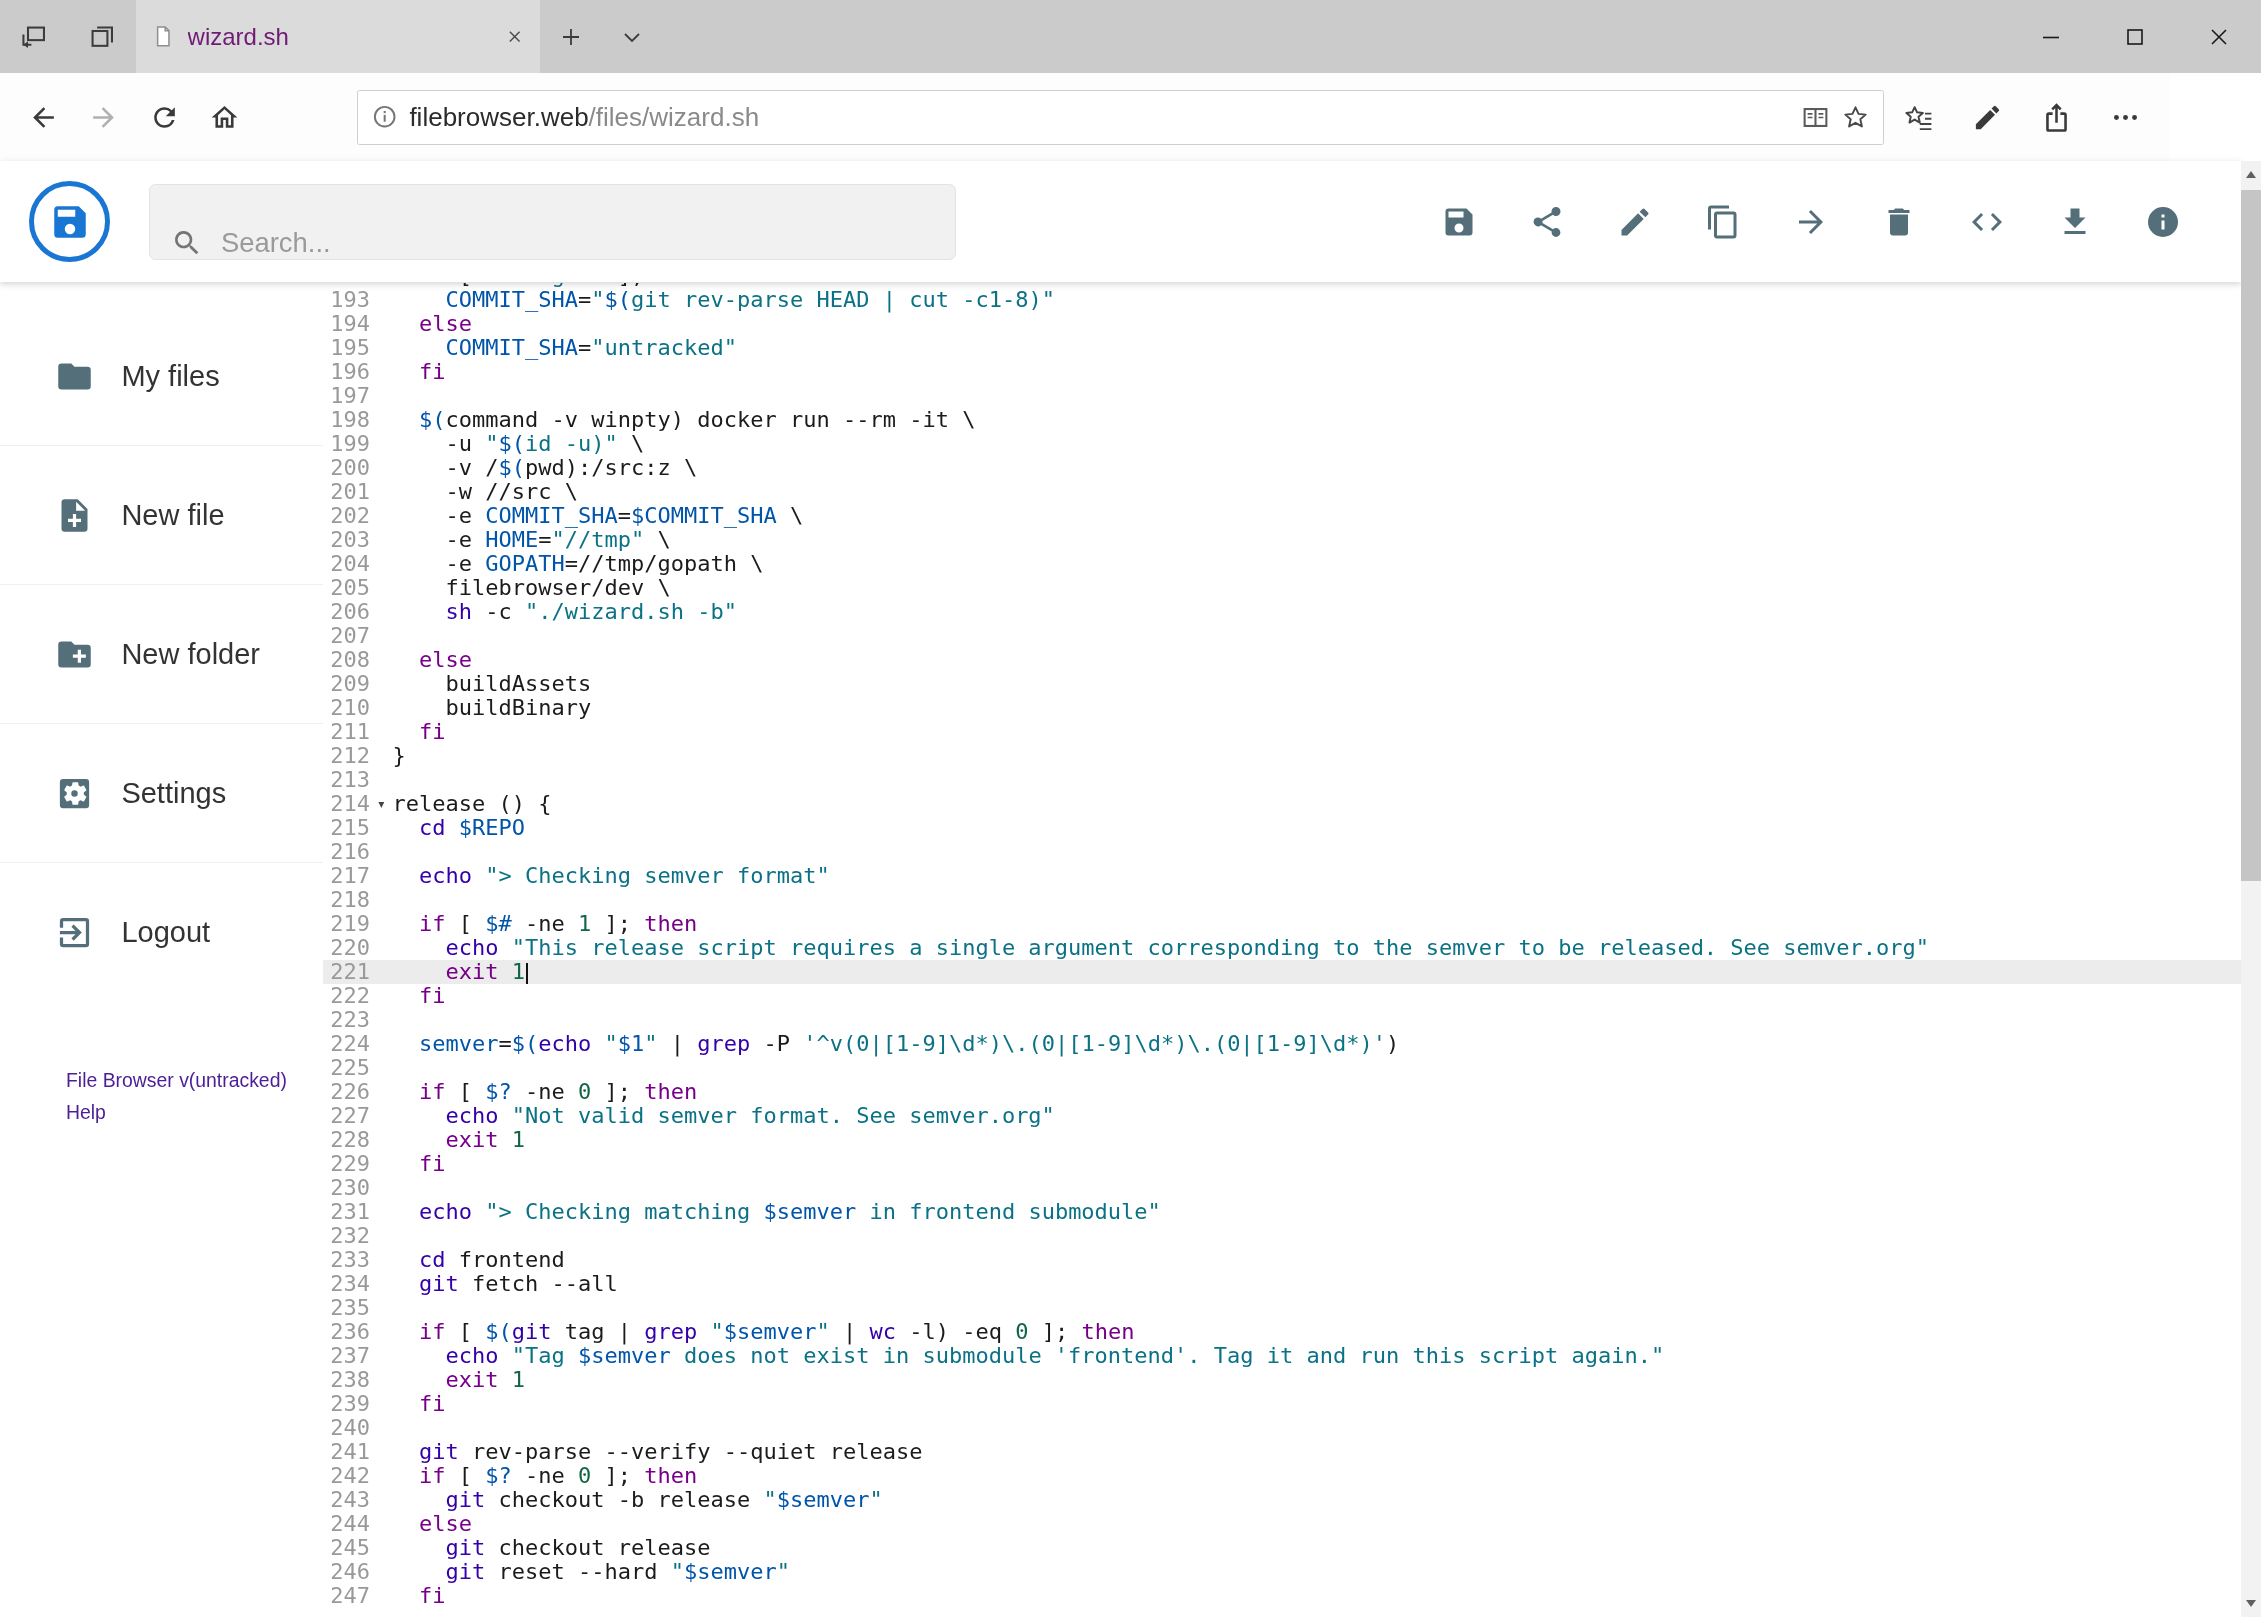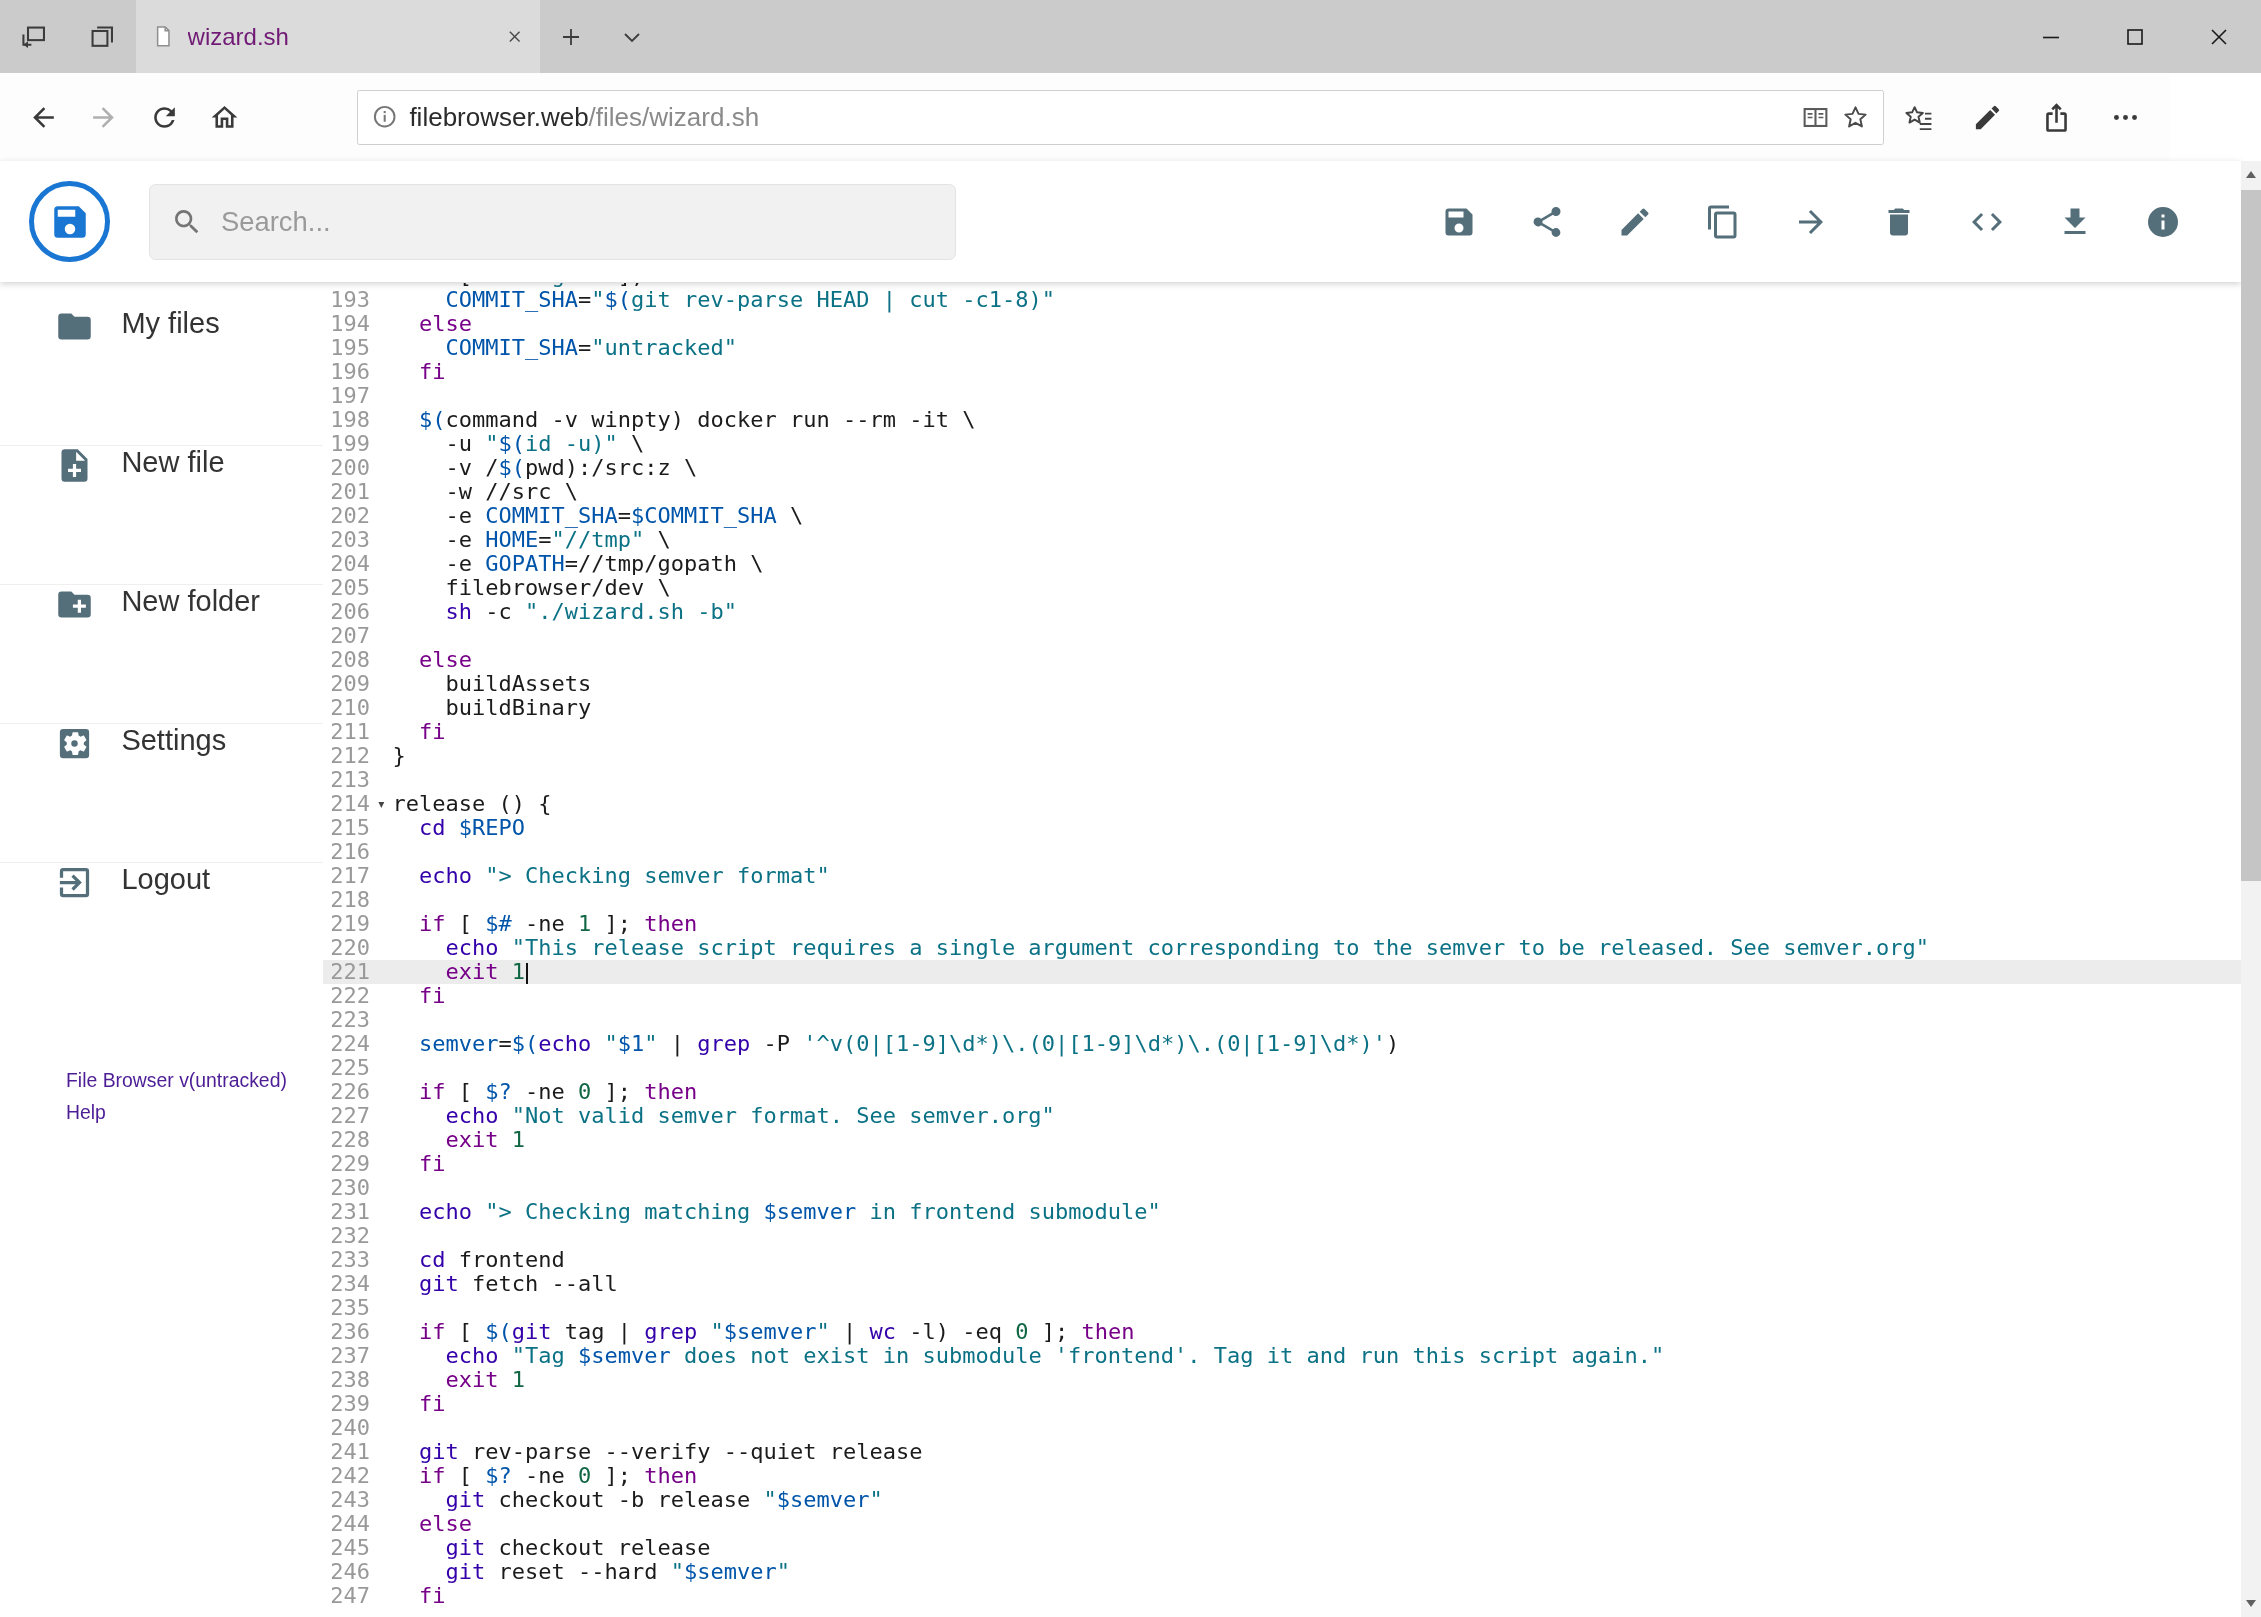--- a/index.html
+++ b/index.html
@@ -22,29 +22,29 @@
   .urlfield{width:1542px;height:55px;background:#fff;border:1.6px solid #cfcfcf;border-radius:2.4px;display:flex;align-items:center;padding:0 13px;gap:11.3px}
   .urltext{flex:1;font-size:26px;white-space:nowrap;overflow:hidden}
   .url-domain{color:#2b2b2b}
   .url-path{color:#8a8a8a}
   .addr-right{margin-left:auto;display:flex;padding-right:9.7px}
   .addr-right .navbtn{width:69px}
 
   
   .appheader{position:absolute;top:161px;left:0;width:2241px;height:121px;background:#fff;box-shadow:0 2.4px 6.5px rgba(0,0,0,.18);display:flex;align-items:center;z-index:5}
   .logo{margin-left:29px;width:81px;height:81px;border-radius:50%;border:5.7px solid var(--logo,#1976d2);display:flex;align-items:center;justify-content:center;background:#fff;flex:none}
-  .searchbox{margin-left:39px;width:807px;height:76px;background:#f1f1f1;border:1.6px solid #e3e3e3;border-radius:6.5px;display:flex;align-items:center;padding:0 21px;gap:18px}
+  .searchbox{margin-left:39px;width:807px;height:76px;background:#f1f1f1;border:1.6px solid #e3e3e3;border-radius:6.5px;display:flex;align-items:flex-end;padding:0 21px;gap:18px}
   .searchbox input{flex:1;border:none;outline:none;background:transparent;font-size:27.4px;color:#333;font-family:"Liberation Sans",sans-serif}
   .searchbox input::placeholder{color:#9a9a9a}
   .toolbar{margin-left:auto;margin-right:60px;display:flex;gap:52px;align-items:center}
   .tb-btn{background:none;border:none;padding:0;line-height:0;cursor:default}
 
   
   .sidebar{position:absolute;left:0;top:283px;width:323px;height:1334px;background:#fff;padding-top:24px}
-  .sb-item{height:139px;display:flex;align-items:flex-start;padding-left:55px;gap:27.4px}
+  .sb-item{height:139px;display:flex;align-items:center;padding-left:55px;gap:27.4px}
   .sb-item:not(:last-child){border-bottom:1.6px solid #efefef}
   .sb-label{font-size:29px;color:#333}
   .sb-footer{position:absolute;left:66px;top:781px;font-size:19.4px;color:#4c1d95;line-height:32px}
 
   
   .editor{position:absolute;left:323px;top:283px;width:1918px;height:1334px;overflow:hidden;background:#fff}
   .cm-lines{margin-top:-19.4px}
   .cm-row{display:flex;height:24px;line-height:24px;font-size:22px;font-family:"DejaVu Sans Mono",monospace;color:#1b1b1b}
   .cm-row.active{background:#ececec}
   .cm-gut{width:47px;text-align:right;color:#999;flex:none;white-space:pre}

